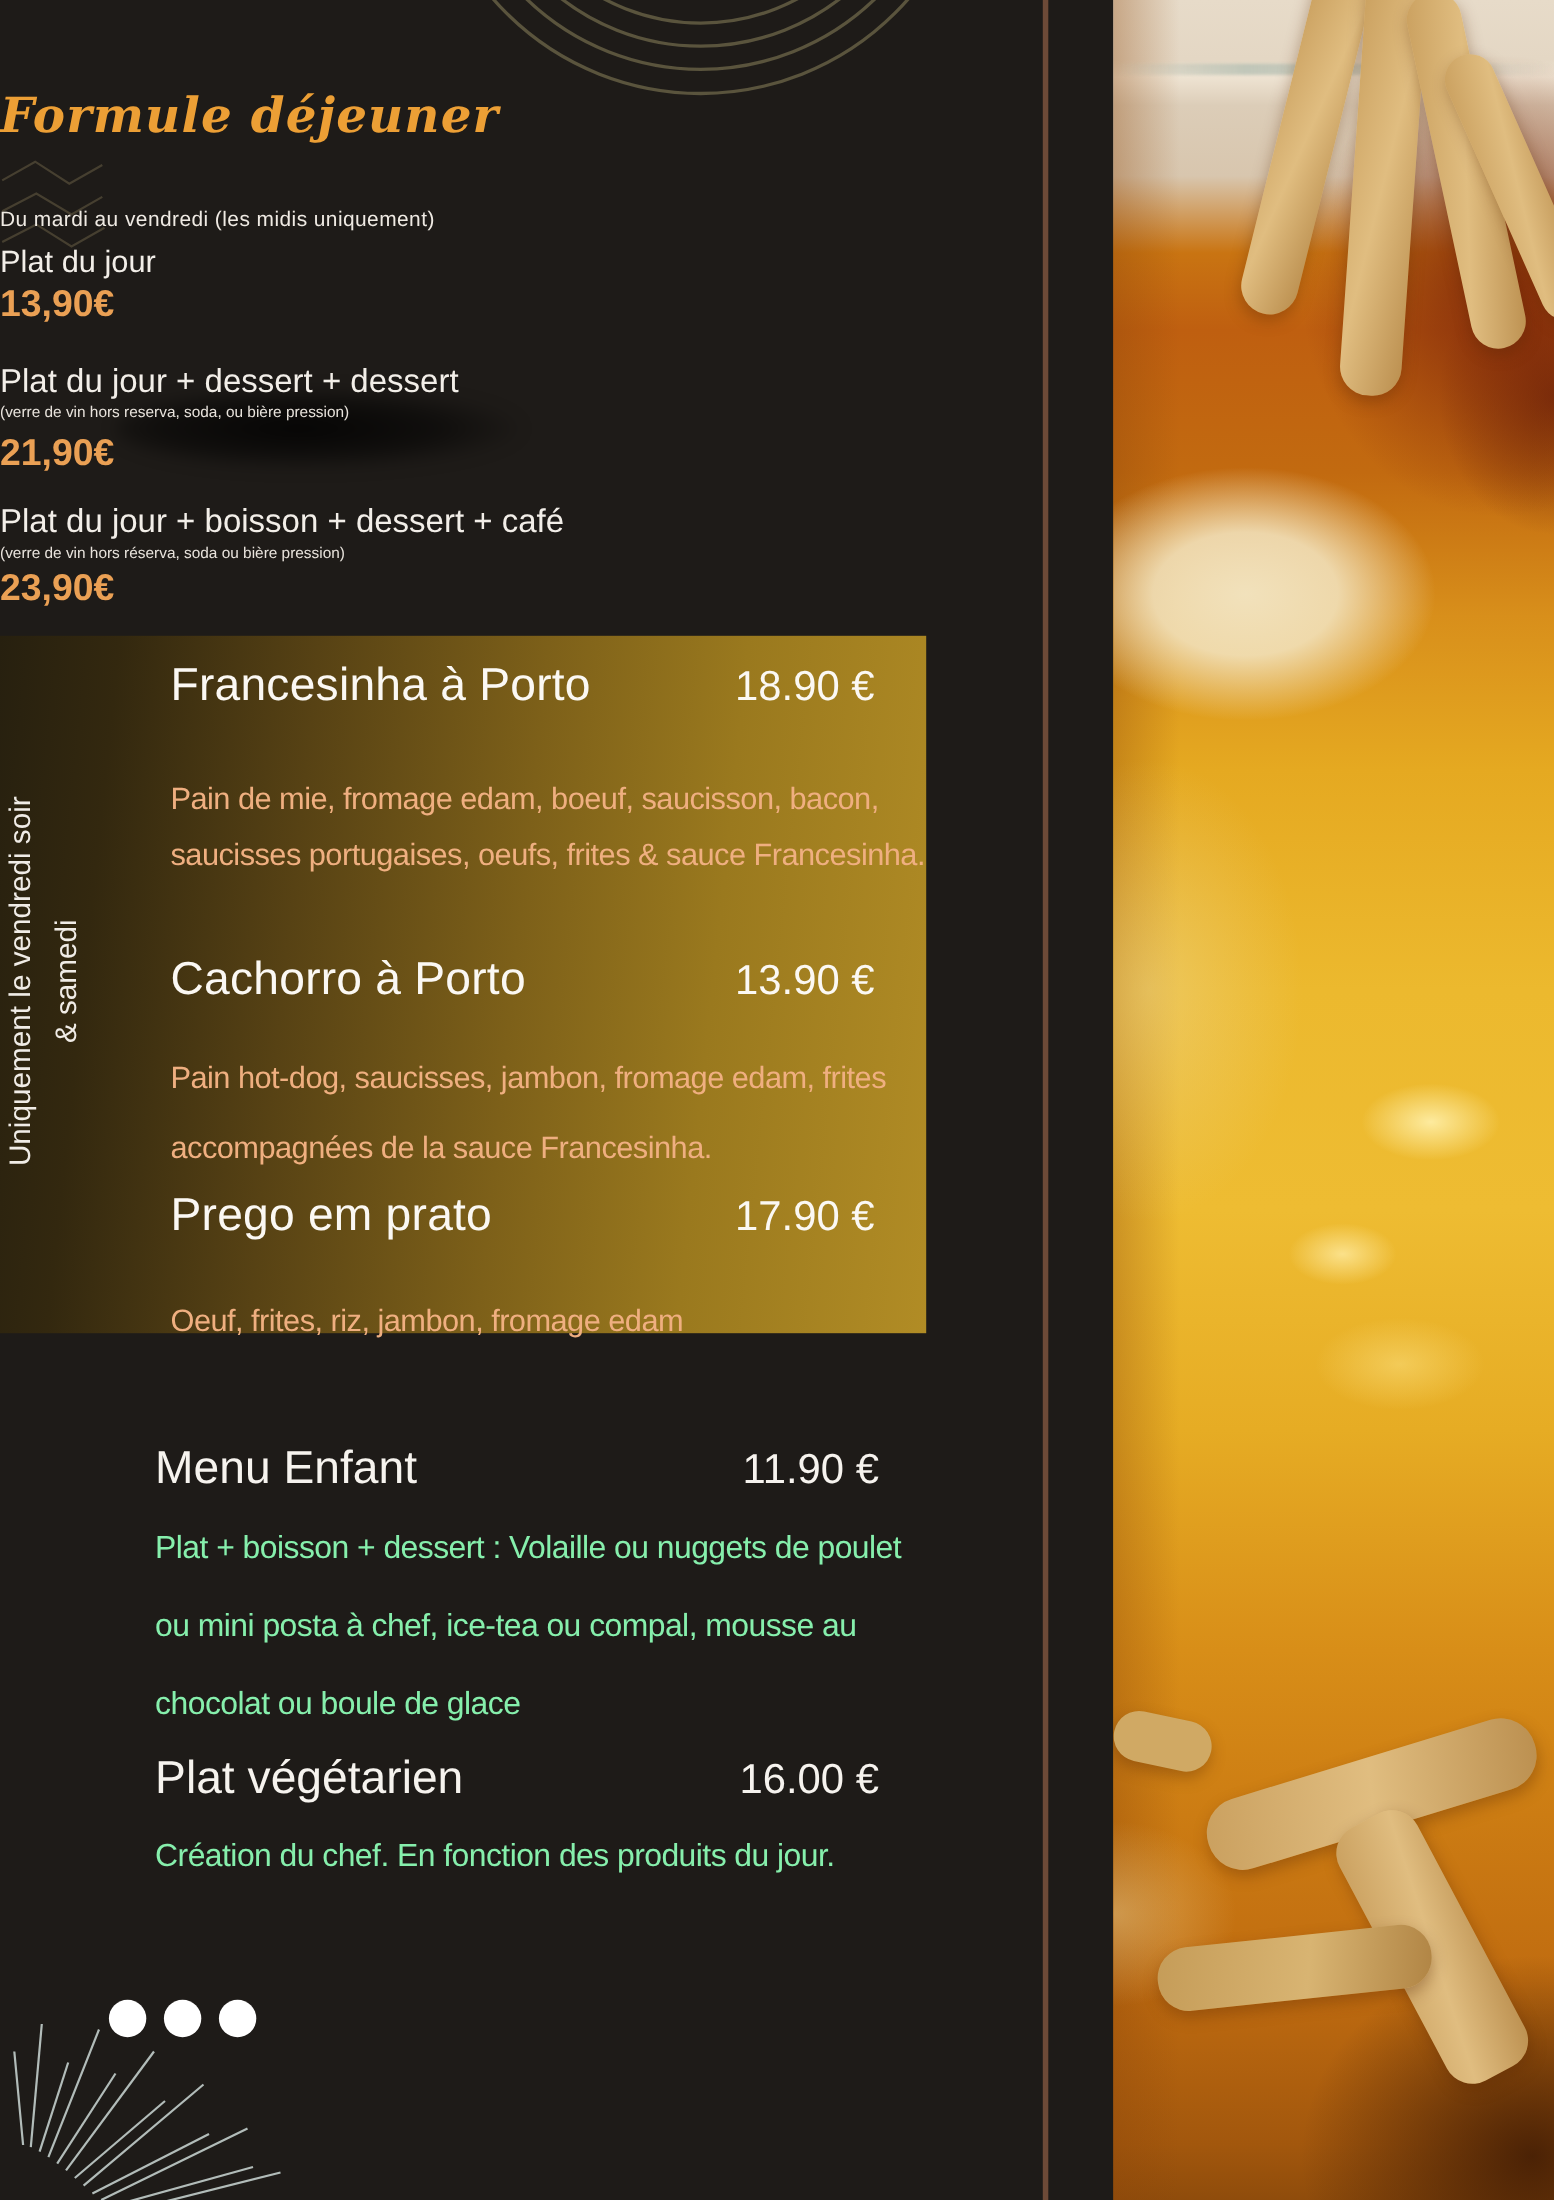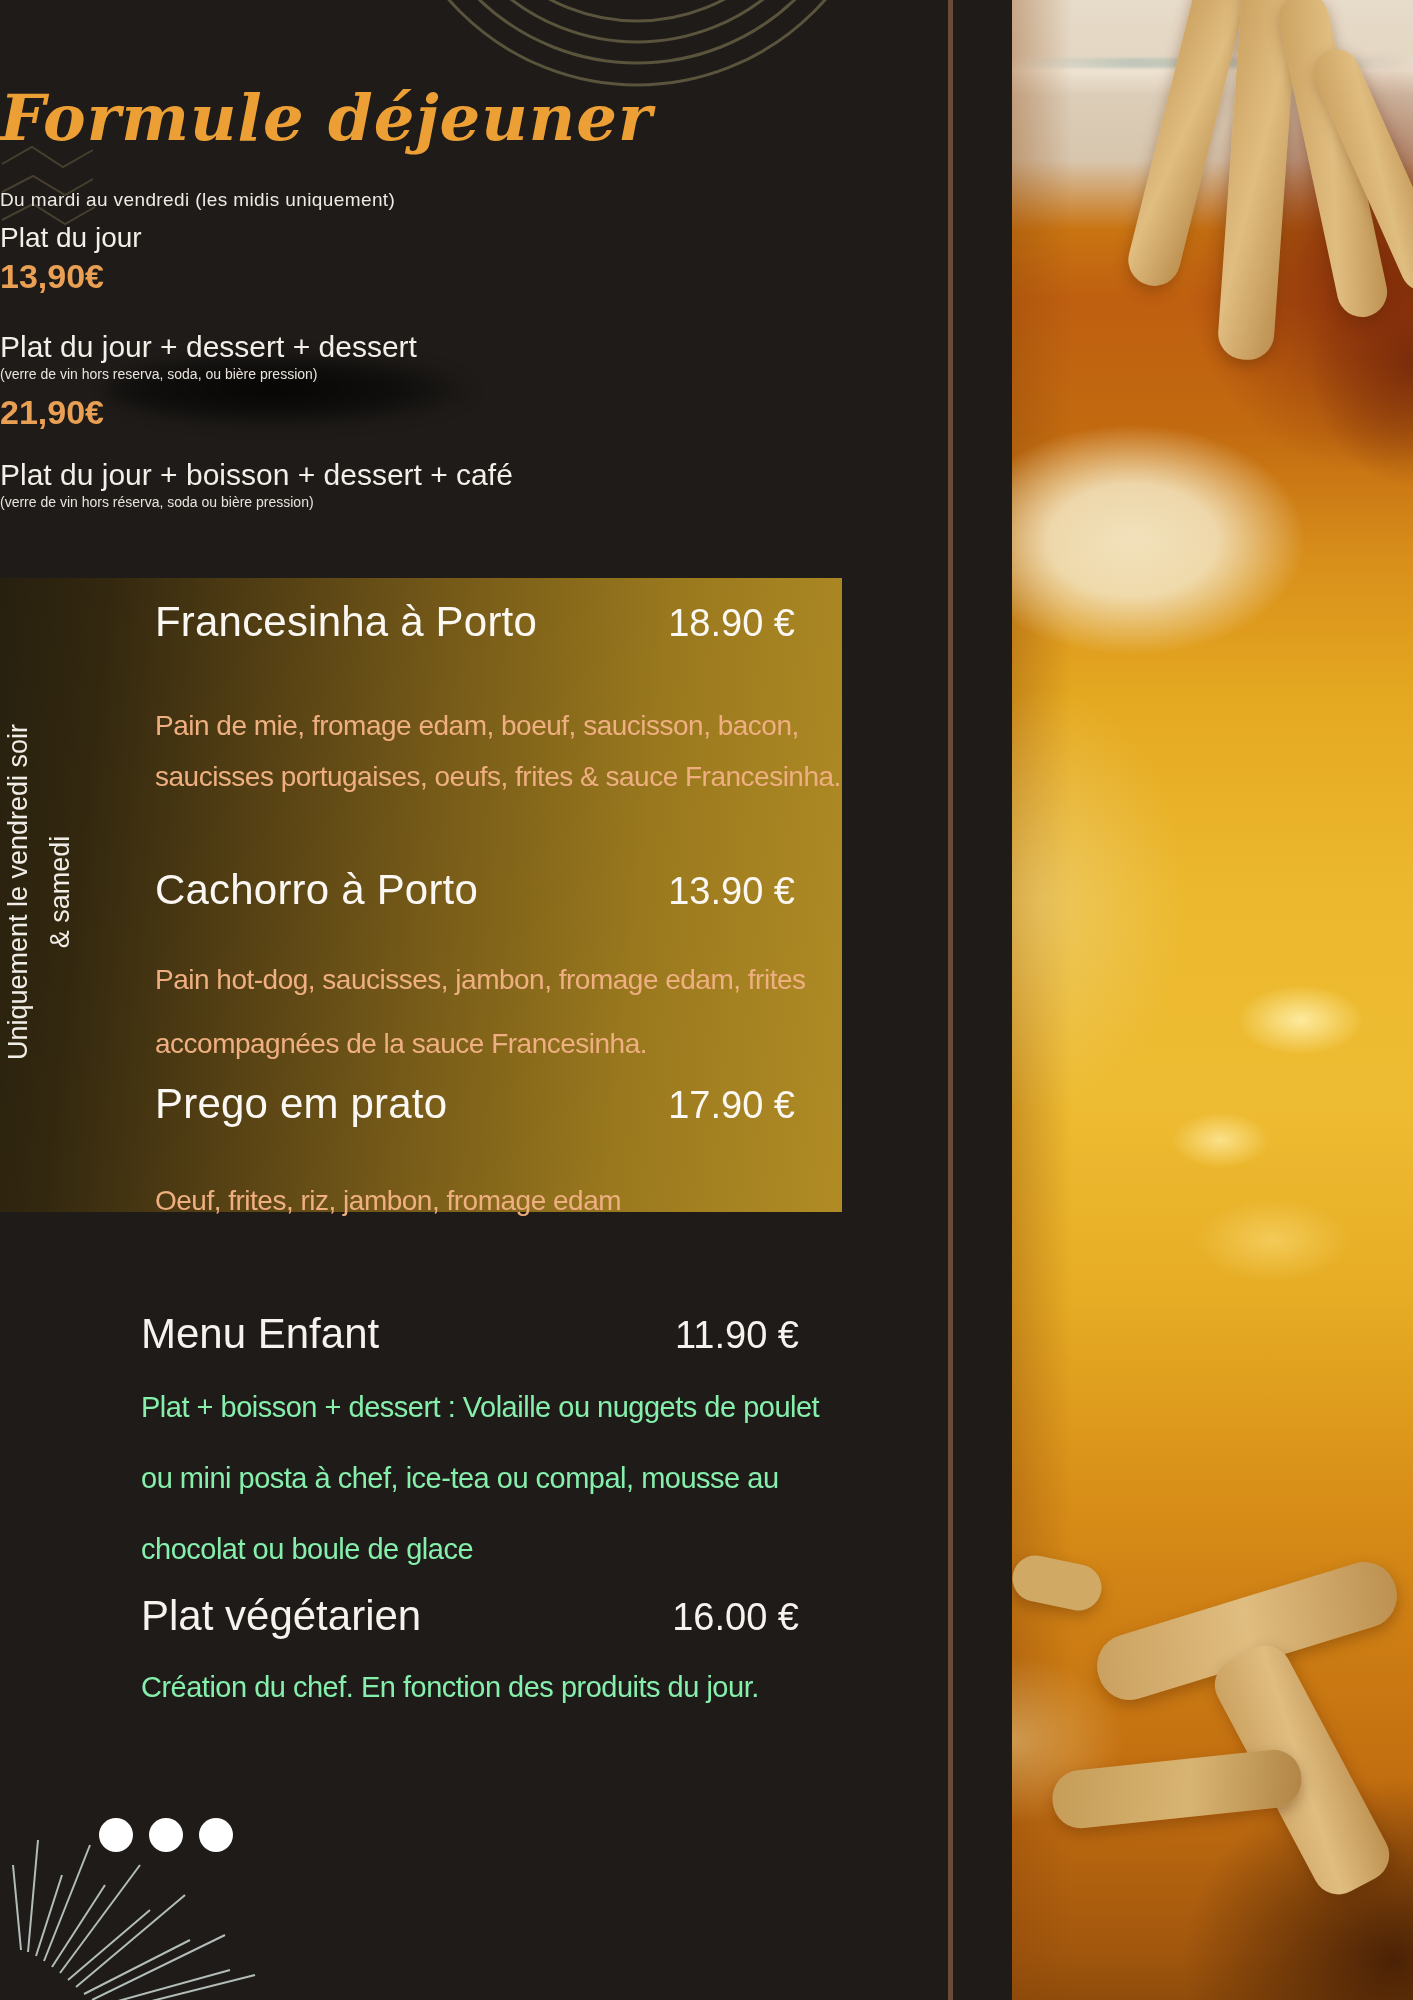--- a/index.html
+++ b/index.html
@@ -8,21 +8,21 @@
     background:#1e1b18;overflow:hidden;
     font-family:"Liberation Sans",sans-serif;
   }
   
   .arcs{position:absolute;left:350px;top:0;width:600px;height:200px;}
   
   .waves{position:absolute;left:0;top:140px;width:110px;height:95px;}
   .script-title{
     position:absolute;left:0;top:80px;width:980px;
     font-family:"DejaVu Serif",serif;font-style:italic;font-weight:bold;
-    font-size:64px;color:#ec9f35;letter-spacing:1px;
+    font-size:44px;color:#ec9f35;letter-spacing:1px;
   }
   .subtitle{position:absolute;left:0;top:189px;width:980px;font-size:19px;color:#efeae3;letter-spacing:.4px;}
   .f-name{position:absolute;left:0;width:980px;font-size:30px;color:#f2eee8;}
   .f-note{position:absolutel;position:absolute;left:0;width:980px;font-size:14px;color:#e8e3dc;}
   .f-price{position:absolute;left:0;width:980px;font-size:34px;font-weight:bold;color:#eaa054;}
   .top-1-name{top:222px;font-size:28px;}
   .top-1-price{top:257px;}
   .top-2-name{top:330px;}
   .top-2-note{top:366px;}
   .top-2-price{top:393px;}
@@ -146,20 +146,21 @@
   <div class="f-price top-1-price">13,90€</div>
 
   <div class="smudge"></div>
 
   <div class="f-name top-2-name">Plat du jour + dessert + dessert</div>
   <div class="f-note top-2-note">(verre de vin hors reserva, soda, ou bière pression)</div>
   <div class="f-price top-2-price">21,90€</div>
 
   <div class="f-name top-3-name">Plat du jour + boisson + dessert + café</div>
   <div class="f-note top-3-note">(verre de vin hors réserva, soda ou bière pression)</div>
+  <div class="f-price top-3-price">23,90€</div>
 
   <div class="gold-box"></div>
 
   <div class="side-label">
     <div>Uniquement le vendredi soir</div>
     <div>&amp; samedi</div>
   </div>
 
   <div class="gb-row gb-row-1">
     <span class="gb-name">Francesinha à Porto</span>

